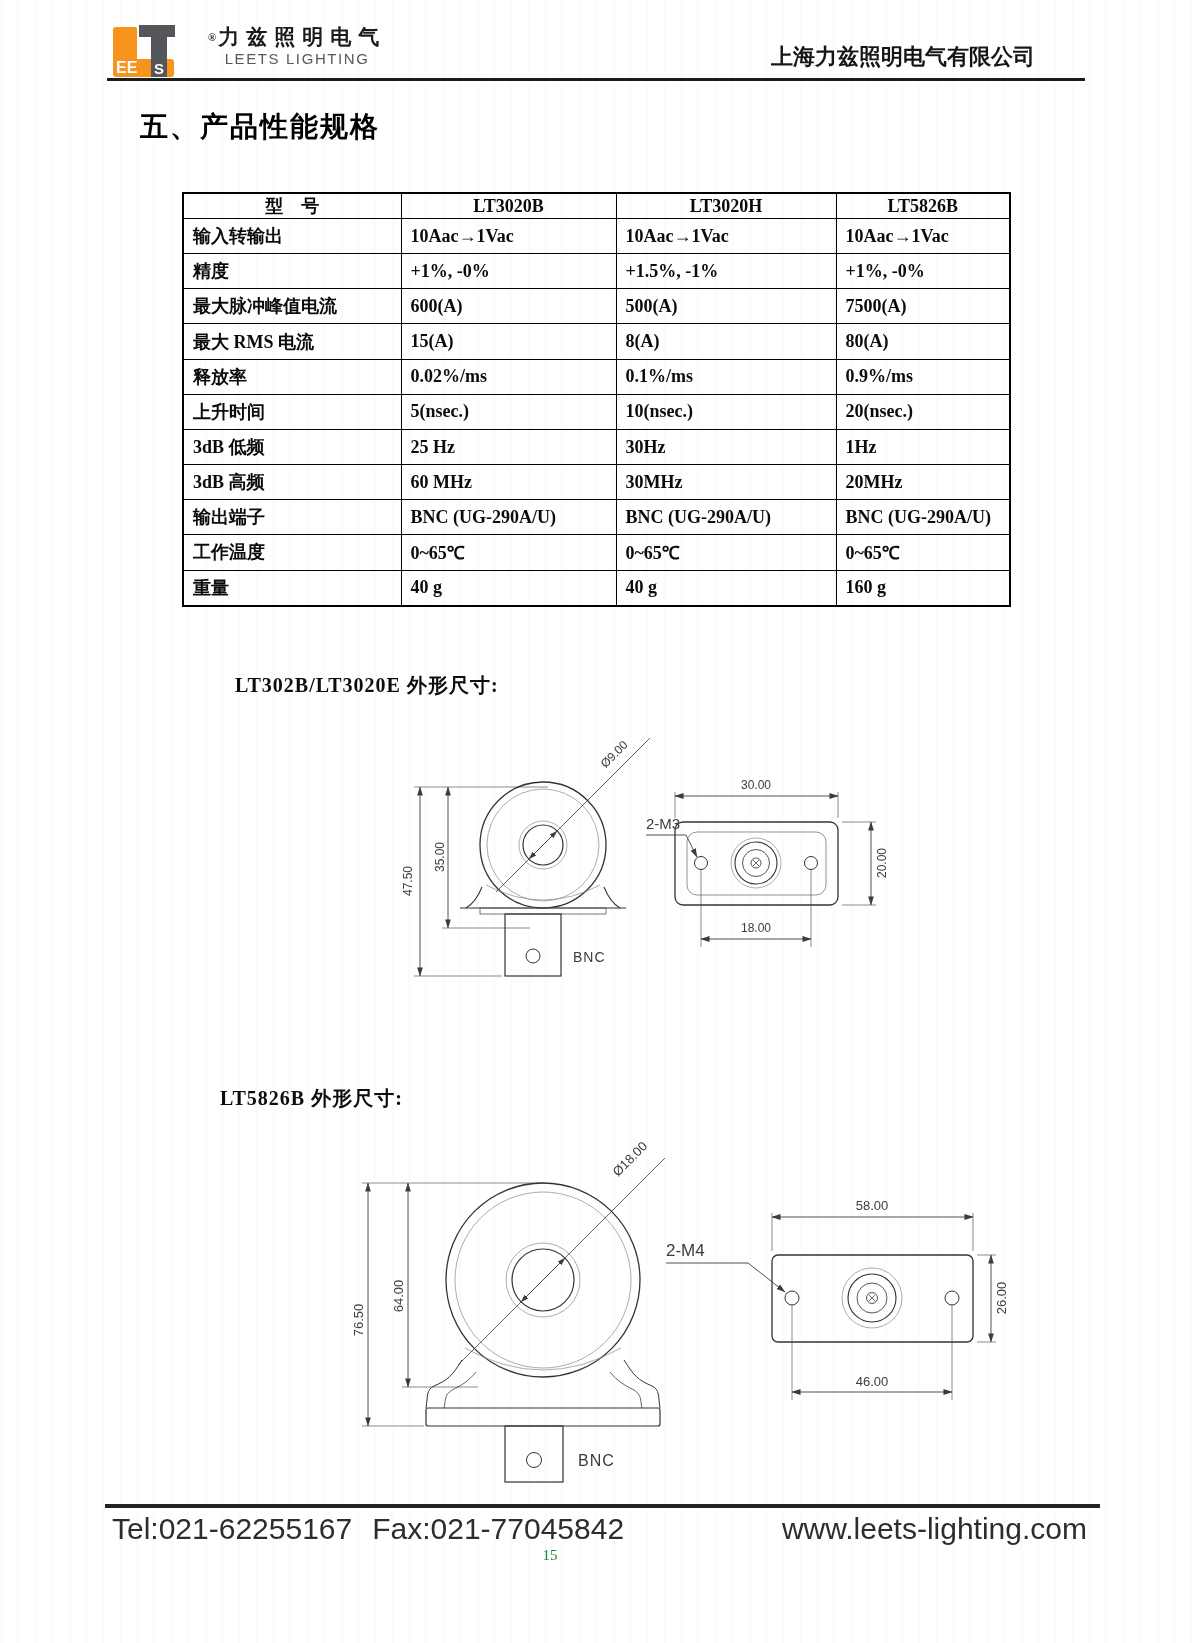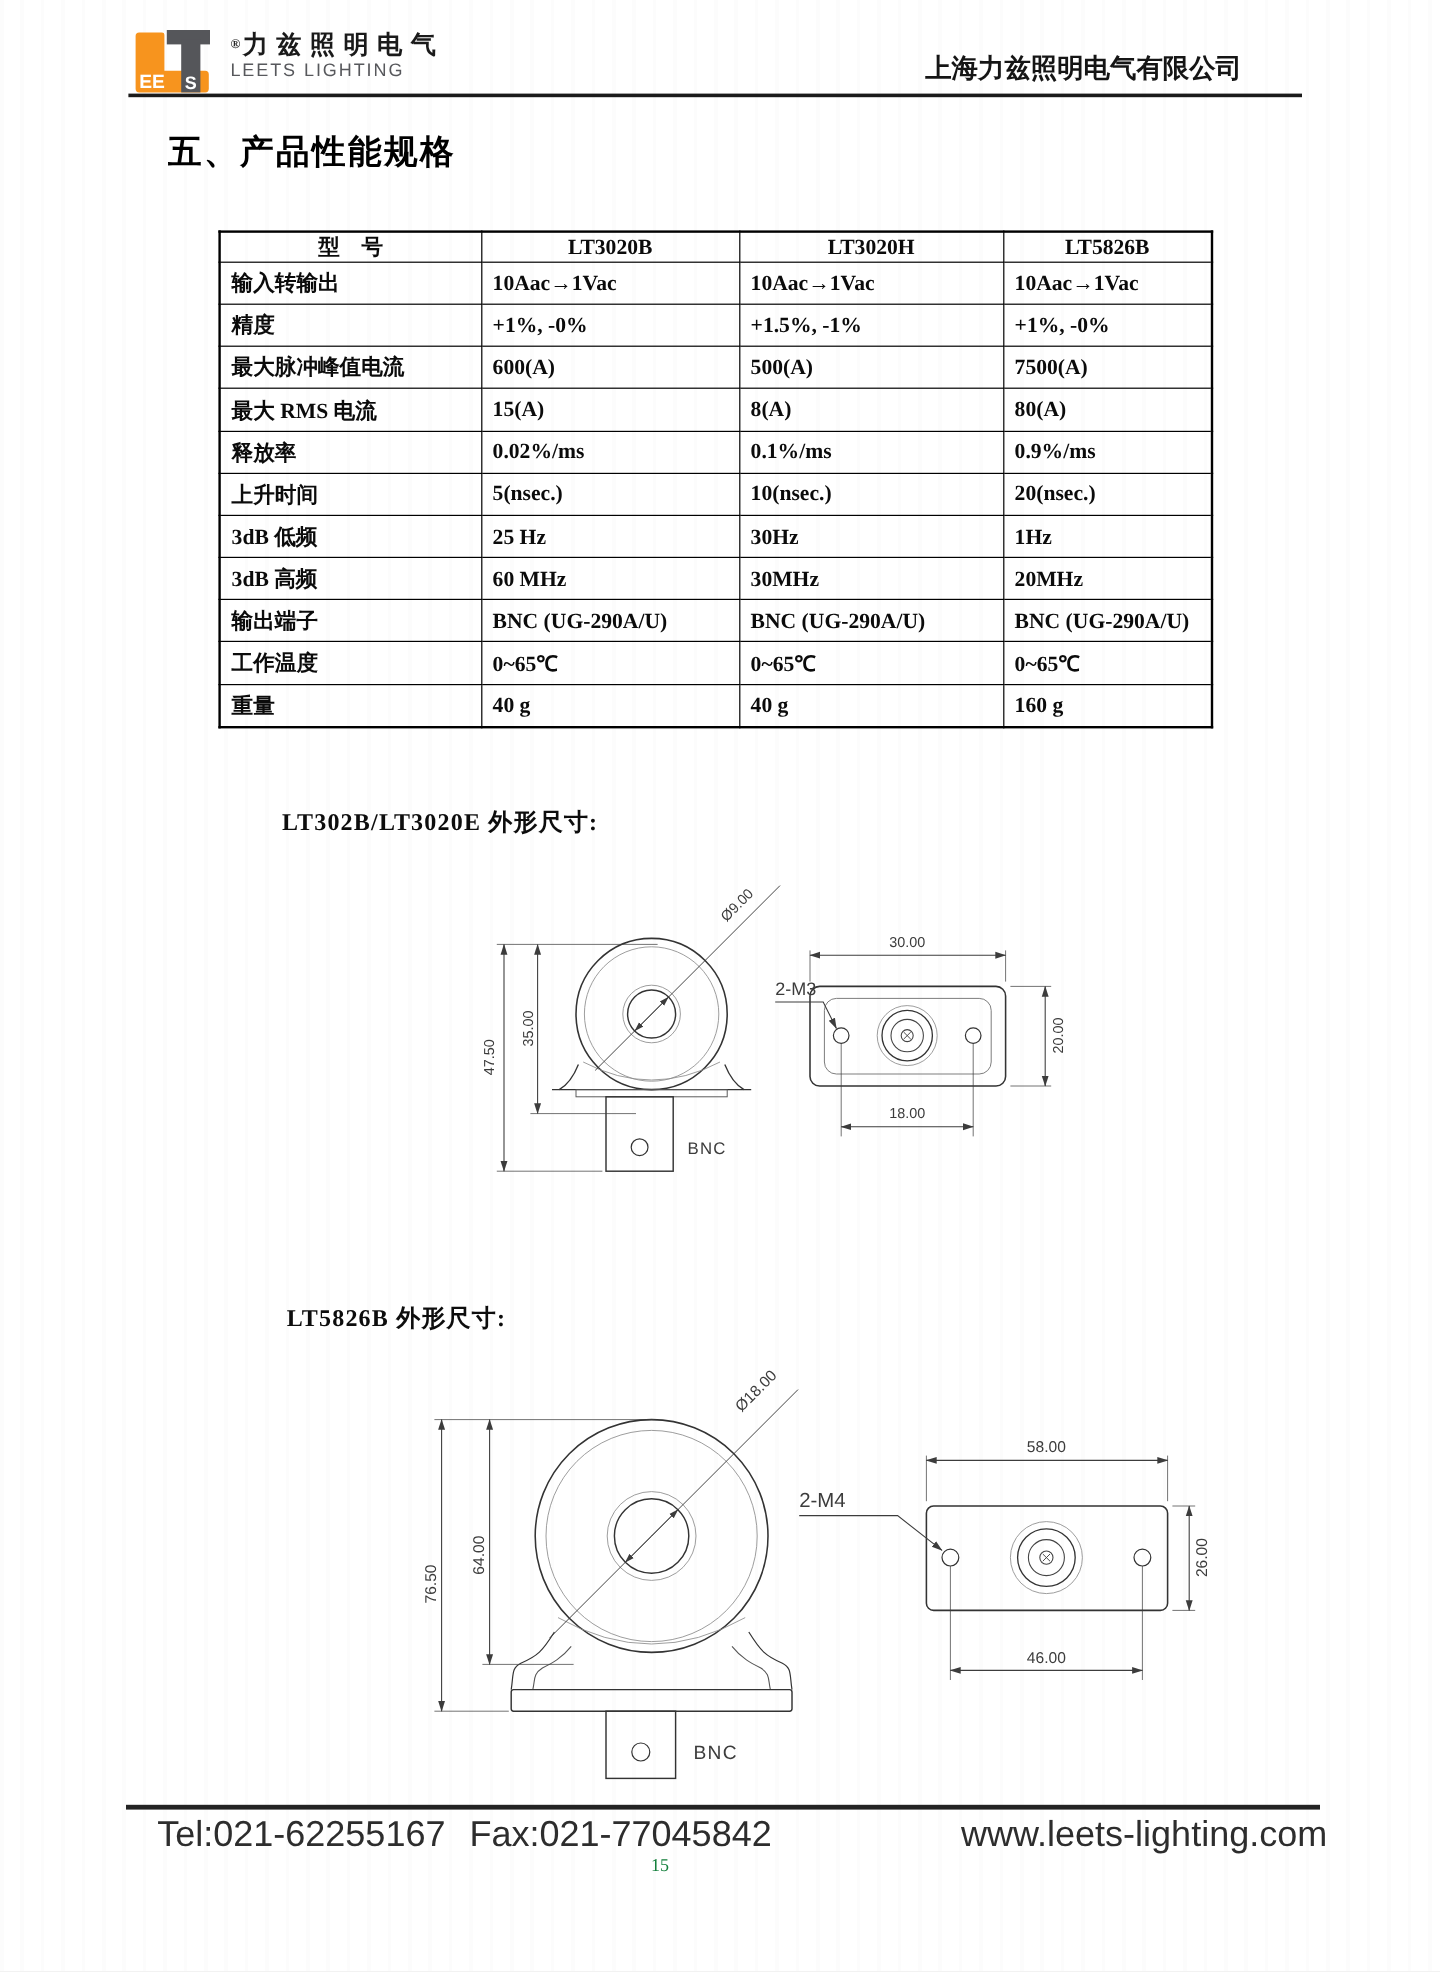--- a/index.html
+++ b/index.html
@@ -6,21 +6,21 @@
   .page{
     position:relative;width:1200px;height:1643px;margin:0 auto;background:#ffffff;
     font-family:"Liberation Serif",serif;color:#111;overflow:hidden;
   }
   .page::before{
     content:'';position:absolute;inset:0;pointer-events:none;
     background:repeating-linear-gradient(90deg,rgba(0,0,0,0.012) 0 3px,transparent 3px 17px);
   }
   
   .logo{position:absolute;left:112px;top:24px;display:flex;align-items:flex-start;}
-  .logo-text{margin-left:10px;}
+  .logo-text{margin-left:26px;text-align:center;}
   .logo-cn{font-size:21px;font-weight:bold;letter-spacing:7px;color:#1a1a1a;line-height:26px;}
   .logo-reg{font-size:11px;vertical-align:top;letter-spacing:0;margin-right:2px;}
   .logo-en{font-family:"Liberation Sans",sans-serif;font-size:15px;font-weight:normal;
            letter-spacing:1.6px;color:#57585c;line-height:18px;}
   .company{position:absolute;right:165px;top:42px;font-size:22px;font-weight:bold;color:#151515;}
   .header-rule{position:absolute;left:107px;top:78px;width:978px;height:3px;background:#1b1b1b;}
   
   .doc-title{position:absolute;left:140px;top:108px;font-size:28px;font-weight:bold;
              letter-spacing:2px;color:#000000;}
   
@@ -30,35 +30,35 @@
   table.spec th,table.spec td{border:1px solid #000;font-size:18px;font-weight:bold;
              padding:0 0 0 9px;white-space:nowrap;overflow:hidden;color:#0b0b0b;}
   table.spec th{text-align:center;padding:0;font-size:18px;}
   table.spec col.c0{width:218px;}
   table.spec col.c1{width:215px;}
   table.spec col.c2{width:220px;}
   table.spec col.c3{width:174px;}
   
   .sec-label{position:absolute;font-size:20px;font-weight:bold;color:#0d0d0d;letter-spacing:1px;}
   .sec-label.d1{left:235px;top:672px;}
-  .sec-label.d2{left:239px;top:1085px;}
+  .sec-label.d2{left:220px;top:1085px;}
   
   svg.draw{position:absolute;}
   svg.draw text{font-family:"Liberation Sans",sans-serif;fill:#3c3c3c;}
   .dimtxt{font-size:12px;}
   .dimtxt2{font-size:13px;}
   .lbltxt{font-size:15px;fill:#333;}
   .lbltxt2{font-size:17px;fill:#333;}
   .bnctxt{font-size:14px;fill:#555;letter-spacing:1px;}
   .bnctxt2{font-size:16px;fill:#555;letter-spacing:1px;}
   
   .footer-rule{position:absolute;left:105px;top:1504px;width:995px;height:4px;background:#232323;}
   .footer-row{position:absolute;left:112px;top:1512px;width:975px;display:flex;
               justify-content:space-between;align-items:baseline;
-              font-family:"Liberation Sans",sans-serif;font-size:30px;color:#2d2d2d;margin-left:19px;}
+              font-family:"Liberation Sans",sans-serif;font-size:30px;color:#2d2d2d;}
   .footer-left{display:flex;gap:20px;}
   .page-num{position:absolute;left:0;top:1547px;width:1100px;text-align:center;
             font-size:15px;color:#15803d;}
 </style>
 </head>
 <body>
 
 <div class="page">
 
   <div class="logo">

